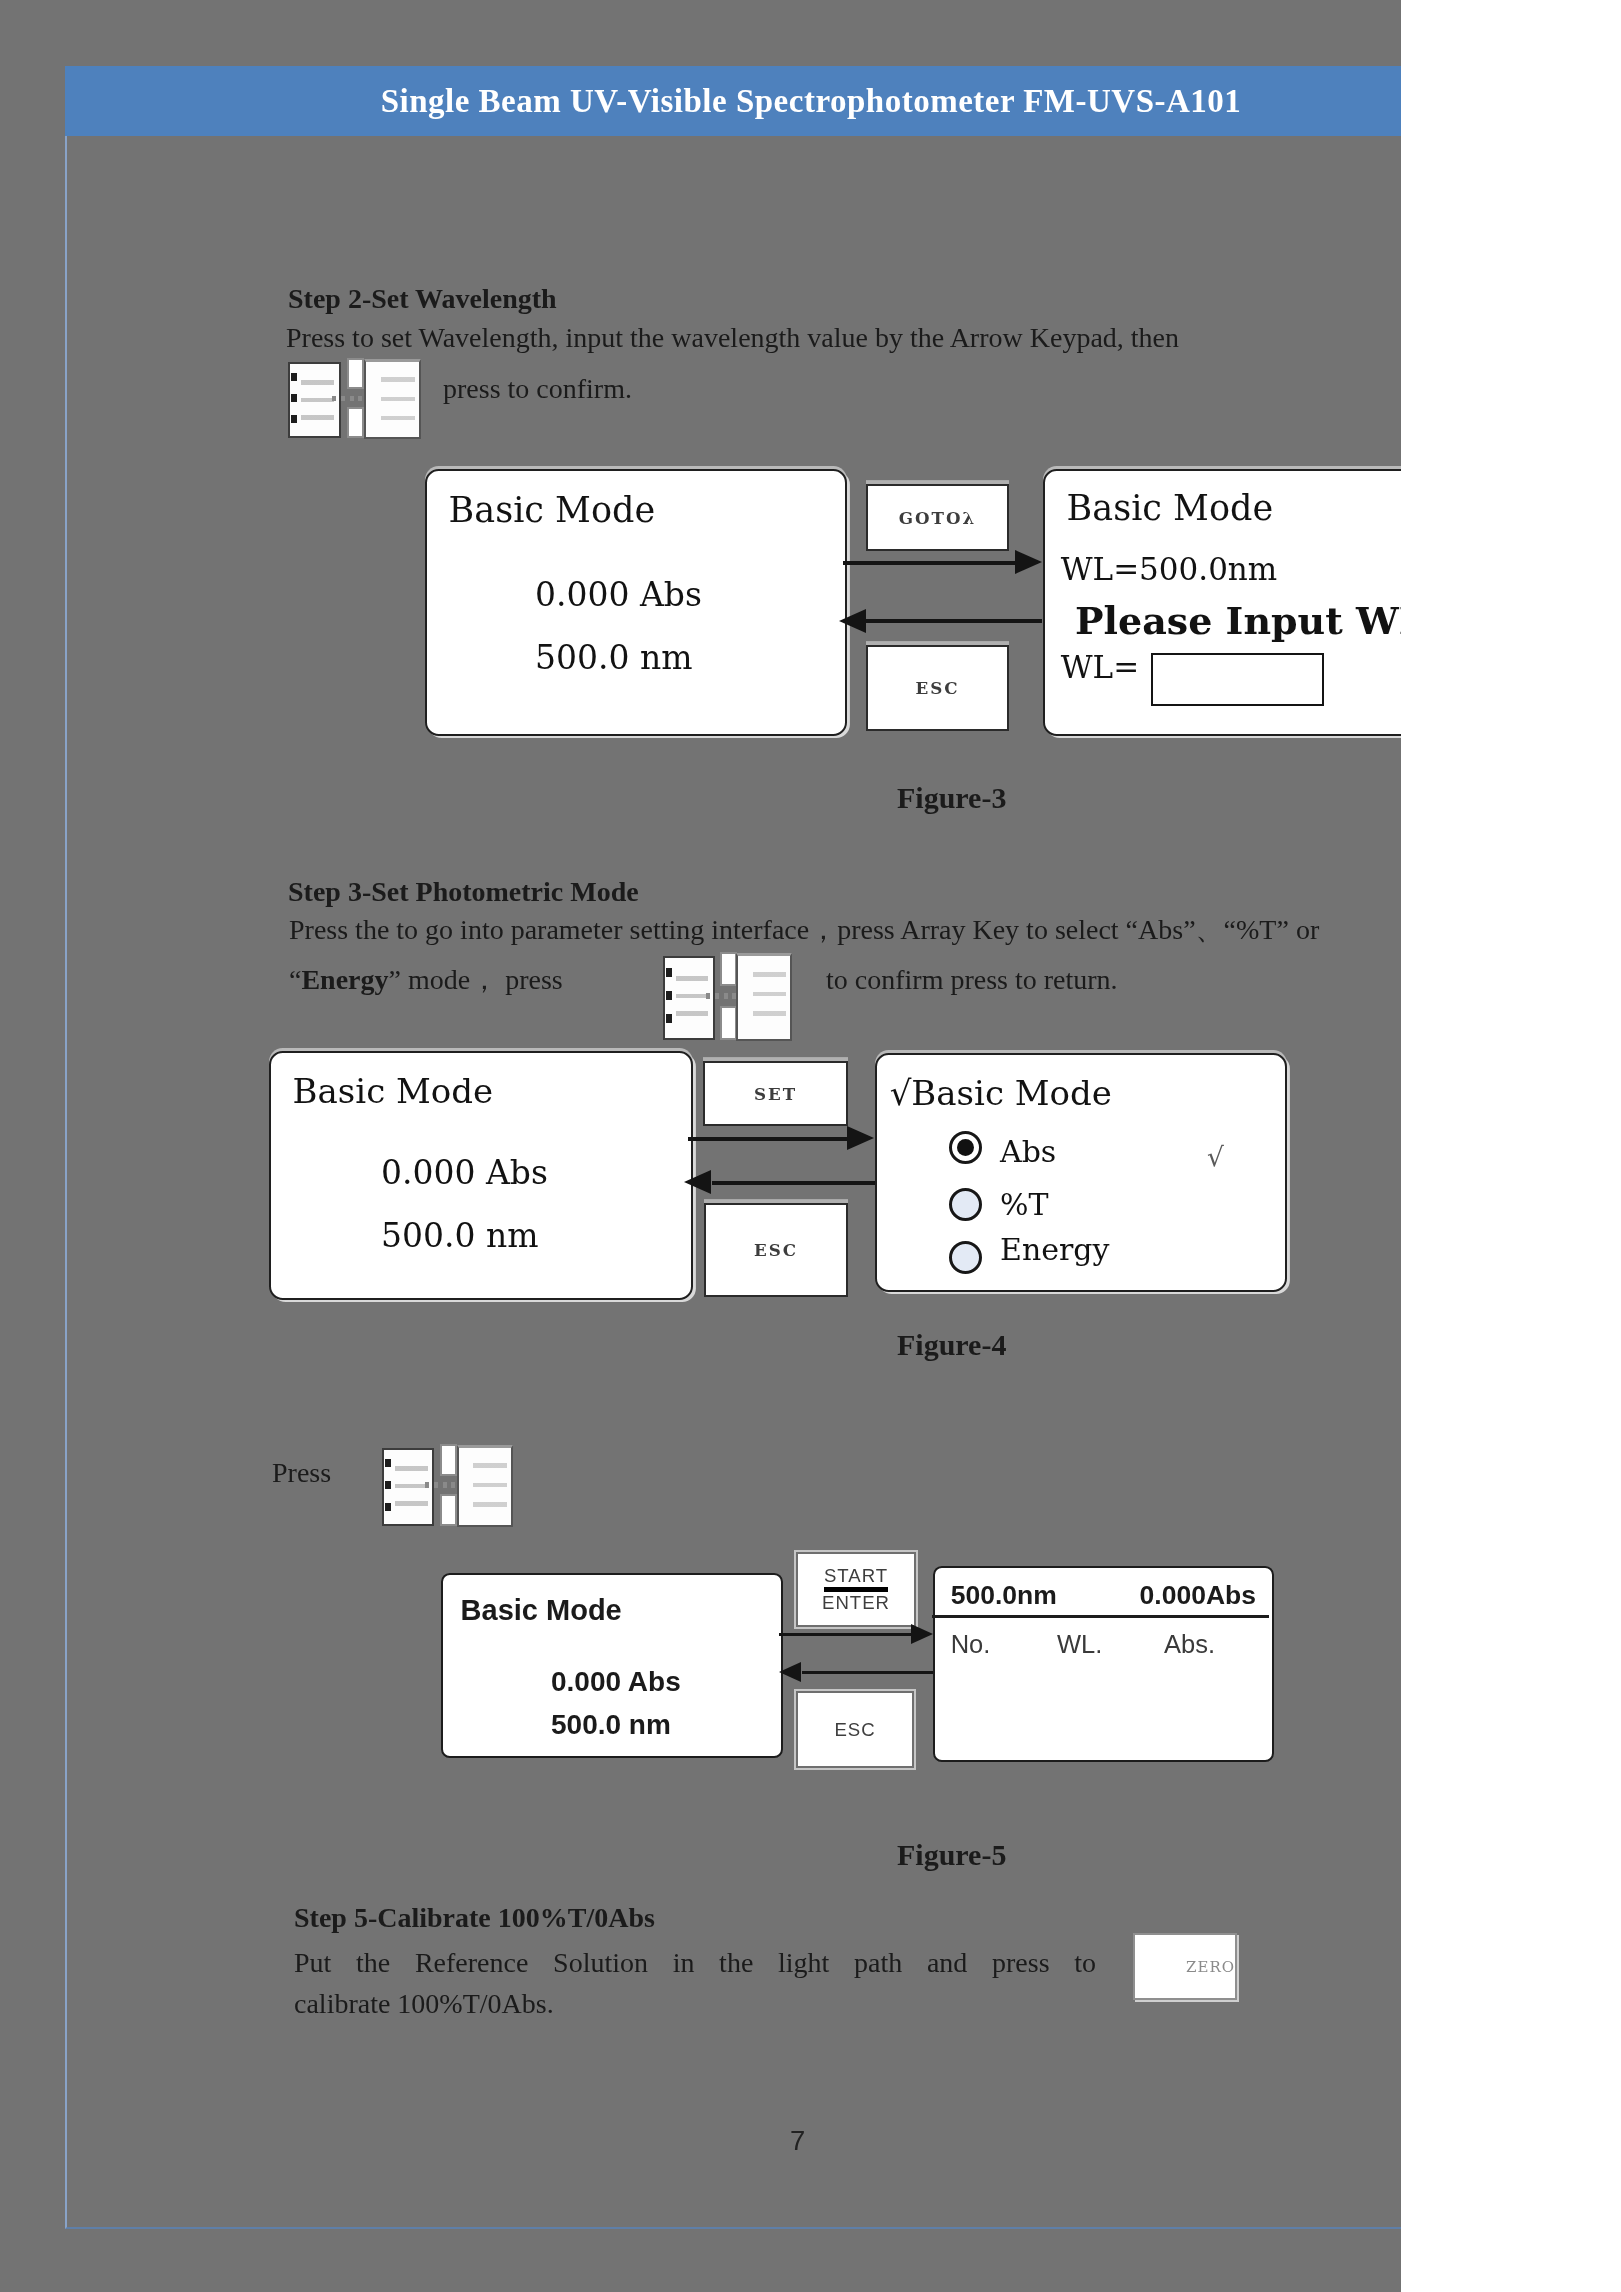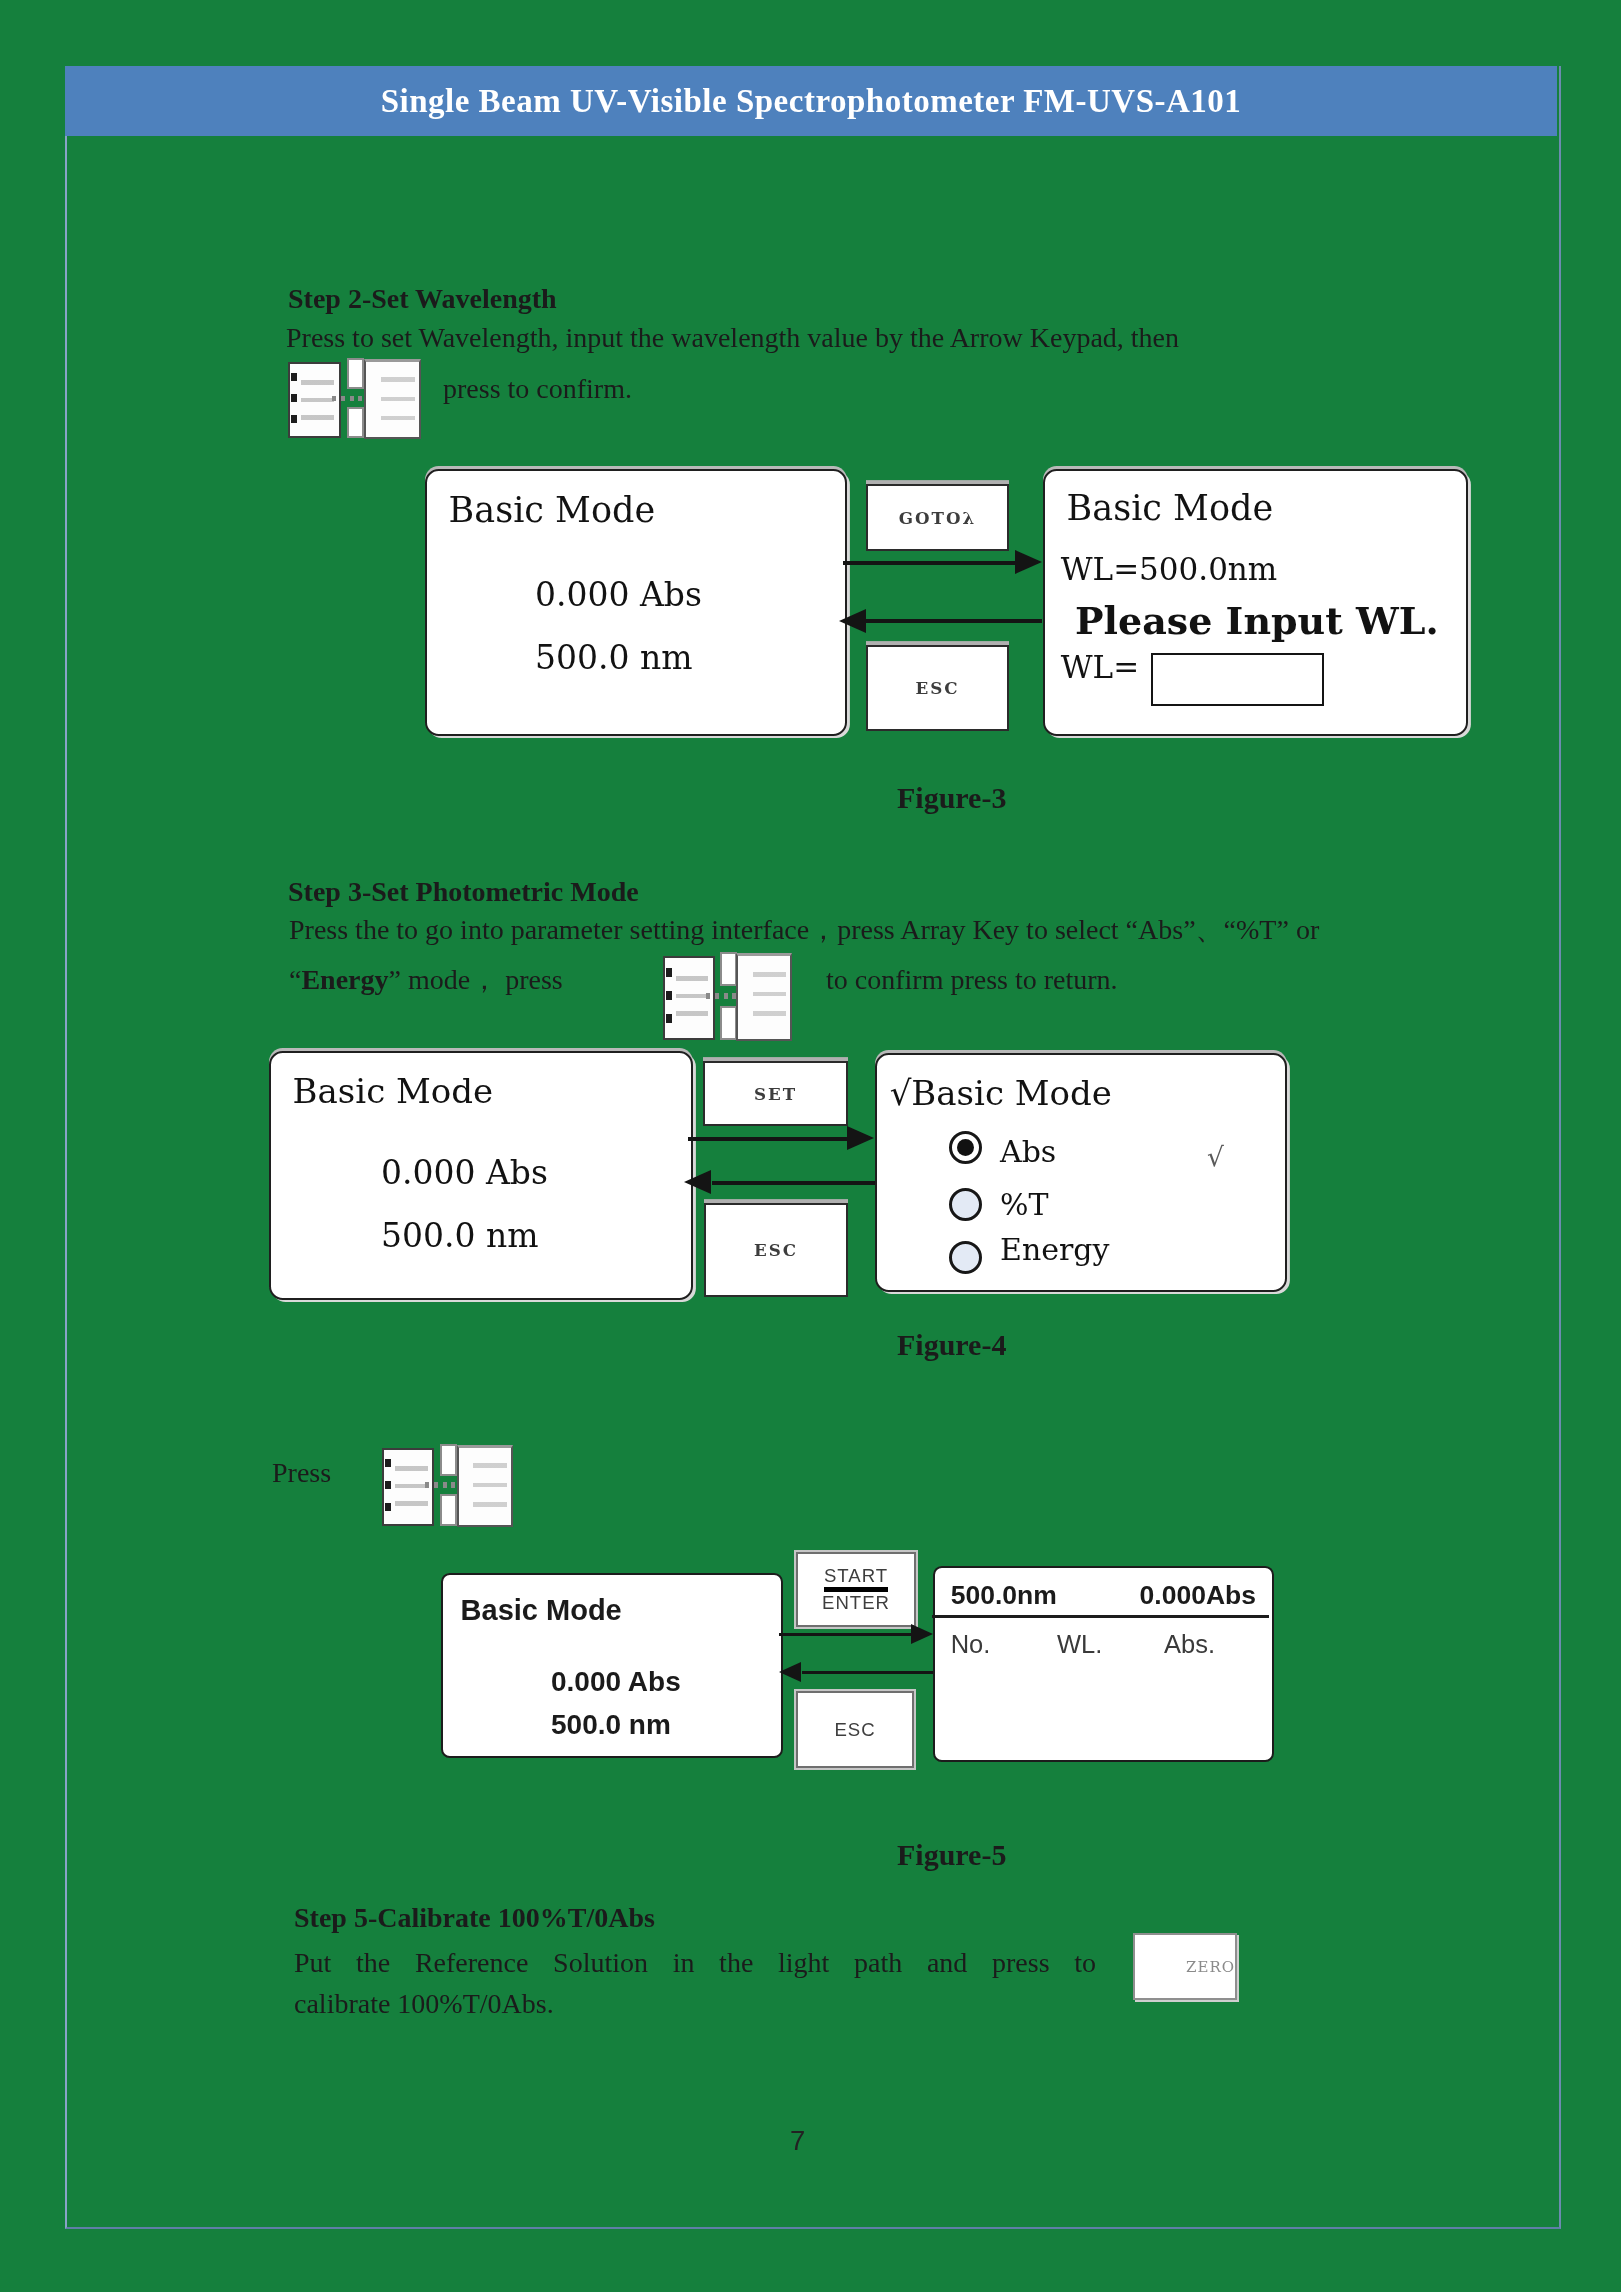--- a/index.html
+++ b/index.html
@@ -1,16 +1,16 @@
 <!DOCTYPE html>
 <html><head>
 <meta charset="utf-8">
 <style>
   html,body{margin:0;padding:0;background:#ffffff;}
-  .page{position:relative;width:1621px;height:2293px;background:#15803d;overflow:hidden;
+  .page{position:relative;width:1401px;height:2293px;background:#737373;overflow:hidden;
         font-family:"Liberation Serif",serif;color:#1b1b1b;}
   .abs{position:absolute;line-height:1.2;white-space:nowrap;}
   
   .frame{position:absolute;left:65px;top:66px;width:1492px;height:2161px;
          border-left:2px solid #89a3c8;border-right:2px solid #6d8bb0;border-bottom:2.9px solid #5f7fa8;}
   .headerbar{position:absolute;left:65px;top:66px;width:1492px;height:70px;background:#4e81bd;
              display:flex;align-items:center;justify-content:center;}
   .headerbar .t{color:#ffffff;font-weight:bold;font-size:33px;letter-spacing:0.5px;}
   
   .h{font-weight:bold;font-size:28px;}

